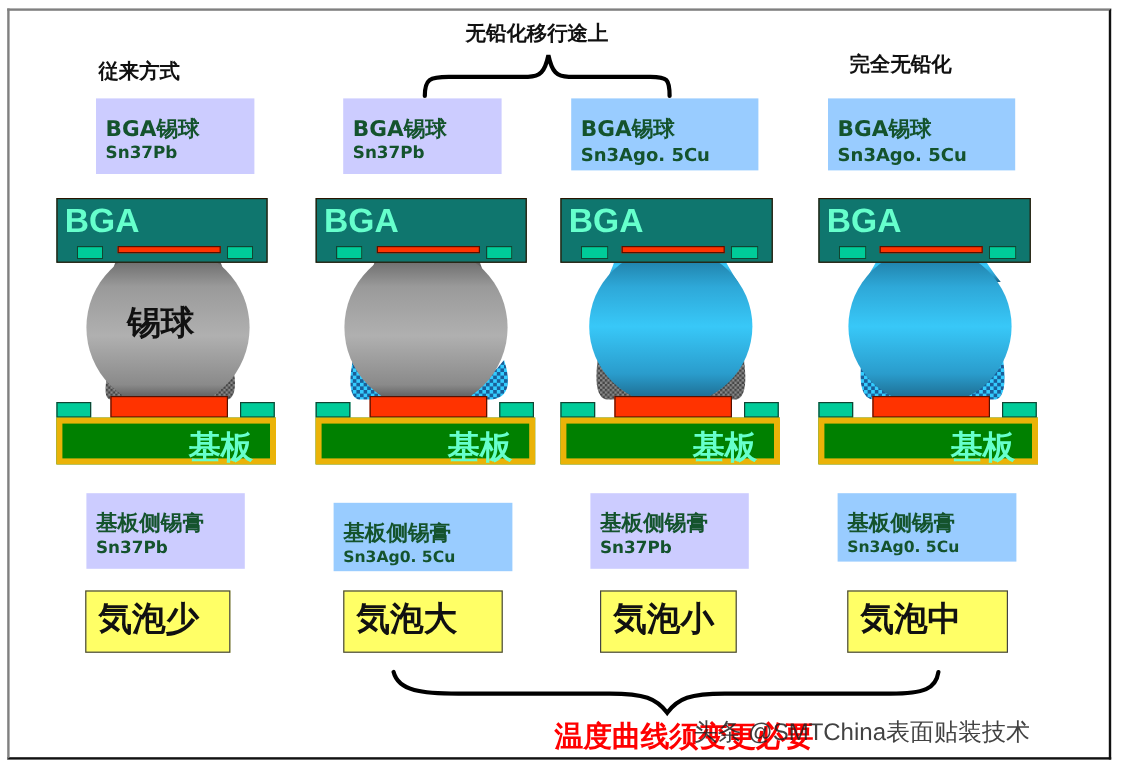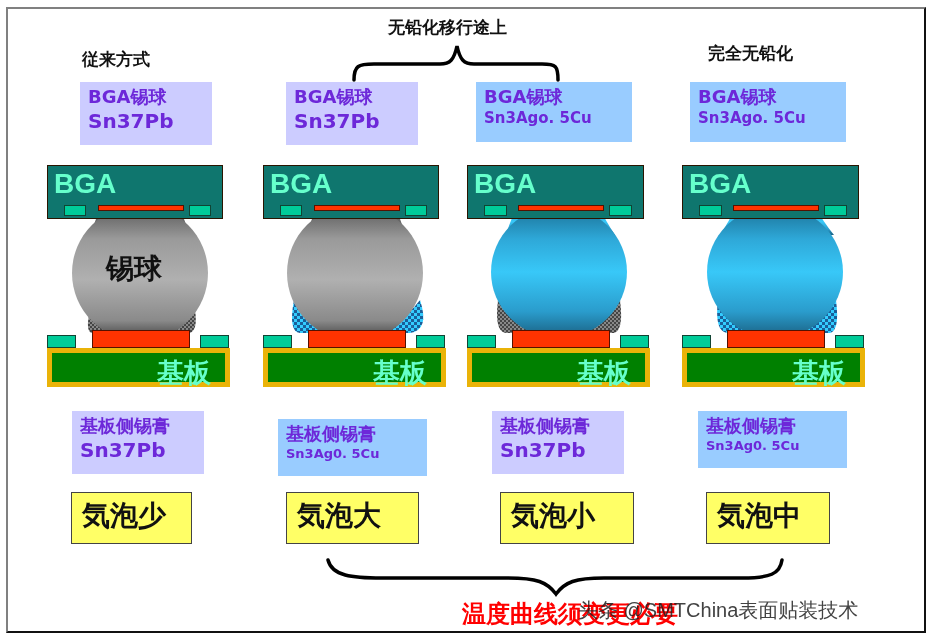--- a/index.html
+++ b/index.html
@@ -3,25 +3,25 @@
 <meta charset="utf-8">
 <style>
   html, body { margin:0; padding:0; background:#ffffff; }
   body { width:935px; height:640px; position:relative; overflow:hidden;
          font-family:"DejaVu Sans","Liberation Sans",sans-serif; }
   .frame { position:absolute; left:6px; top:7px; width:920px; height:626px;
            border-top:2px solid #808080; border-left:2px solid #808080;
            border-right:2px solid #111; border-bottom:2px solid #111; box-sizing:border-box; }
   .abs { position:absolute; }
   .heading { font-weight:bold; font-size:17px; color:#111; white-space:nowrap; }
-  .label-box { position:absolute; box-sizing:border-box; padding:4px 8px; font-weight:bold; color:#6d28d9; line-height:1.25; }
+  .label-box { position:absolute; box-sizing:border-box; padding:15px 8px; font-weight:bold; color:#14532d; line-height:1.25; }
   .lb-purple { background:#ccccff; }
   .lb-blue { background:#99ccff; }
   .lb-main { font-size:18px; }
-  .lb-sub-large { font-size:20px; }
+  .lb-sub-large { font-size:14px; }
   .lb-sub-small { font-size:13px; }
   .bubble { position:absolute; box-sizing:border-box; background:#ffff66; border:1.5px solid #444;
             font-weight:bold; font-size:28px; color:#111; padding:4px 10px; line-height:38px; }
   .bga-body { position:absolute; background:#0f766e; border:1px solid #2a1400; box-sizing:border-box; height:54px; }
   .bga-text { position:absolute; left:6px; top:2px; font-size:28px; font-weight:bold; color:#66ffcc; font-family:"Liberation Sans",sans-serif; }
   .teal-pad { position:absolute; background:#00cc99; border:1px solid #114433; box-sizing:border-box; }
   .red-pad { position:absolute; background:#ff3300; border:1px solid #551100; box-sizing:border-box; }
   .sub-body { position:absolute; background:#008000; border:5px solid #eab308; box-sizing:border-box; height:39px; }
   .sub-text { position:absolute; right:14px; top:2px; font-size:27px; font-weight:bold; color:#66ffcc; }
   .ball-text { position:absolute; font-size:28px; font-weight:bold; color:#111; }
@@ -189,17 +189,17 @@
   <div class="lb-main">基板侧锡膏</div>
   <div class="lb-sub-large">Sn37Pb</div>
 </div>
 <div class="label-box lb-blue" style="left:698px;top:411px;width:149px;height:57px;">
   <div class="lb-main">基板侧锡膏</div>
   <div class="lb-sub-small">Sn3Ag0. 5Cu</div>
 </div>
 
 <div class="bubble" style="left:71px;top:492px;width:121px;height:52px;">気泡少</div>
 <div class="bubble" style="left:286px;top:492px;width:133px;height:52px;">気泡大</div>
-<div class="bubble" style="left:500px;top:492px;width:134px;height:52px;">気泡小</div>
-<div class="bubble" style="left:706px;top:492px;width:124px;height:52px;">気泡中</div>
+<div class="bubble" style="left:500px;top:492px;width:114px;height:52px;">気泡小</div>
+<div class="bubble" style="left:706px;top:492px;width:134px;height:52px;">気泡中</div>
 
 <div class="red-note" style="left:462px;top:598px;">温度曲线须变更必要</div>
 <div class="watermark" style="left:578px;top:597px;">头条 @SMTChina表面贴装技术</div>
 
 </body></html>

